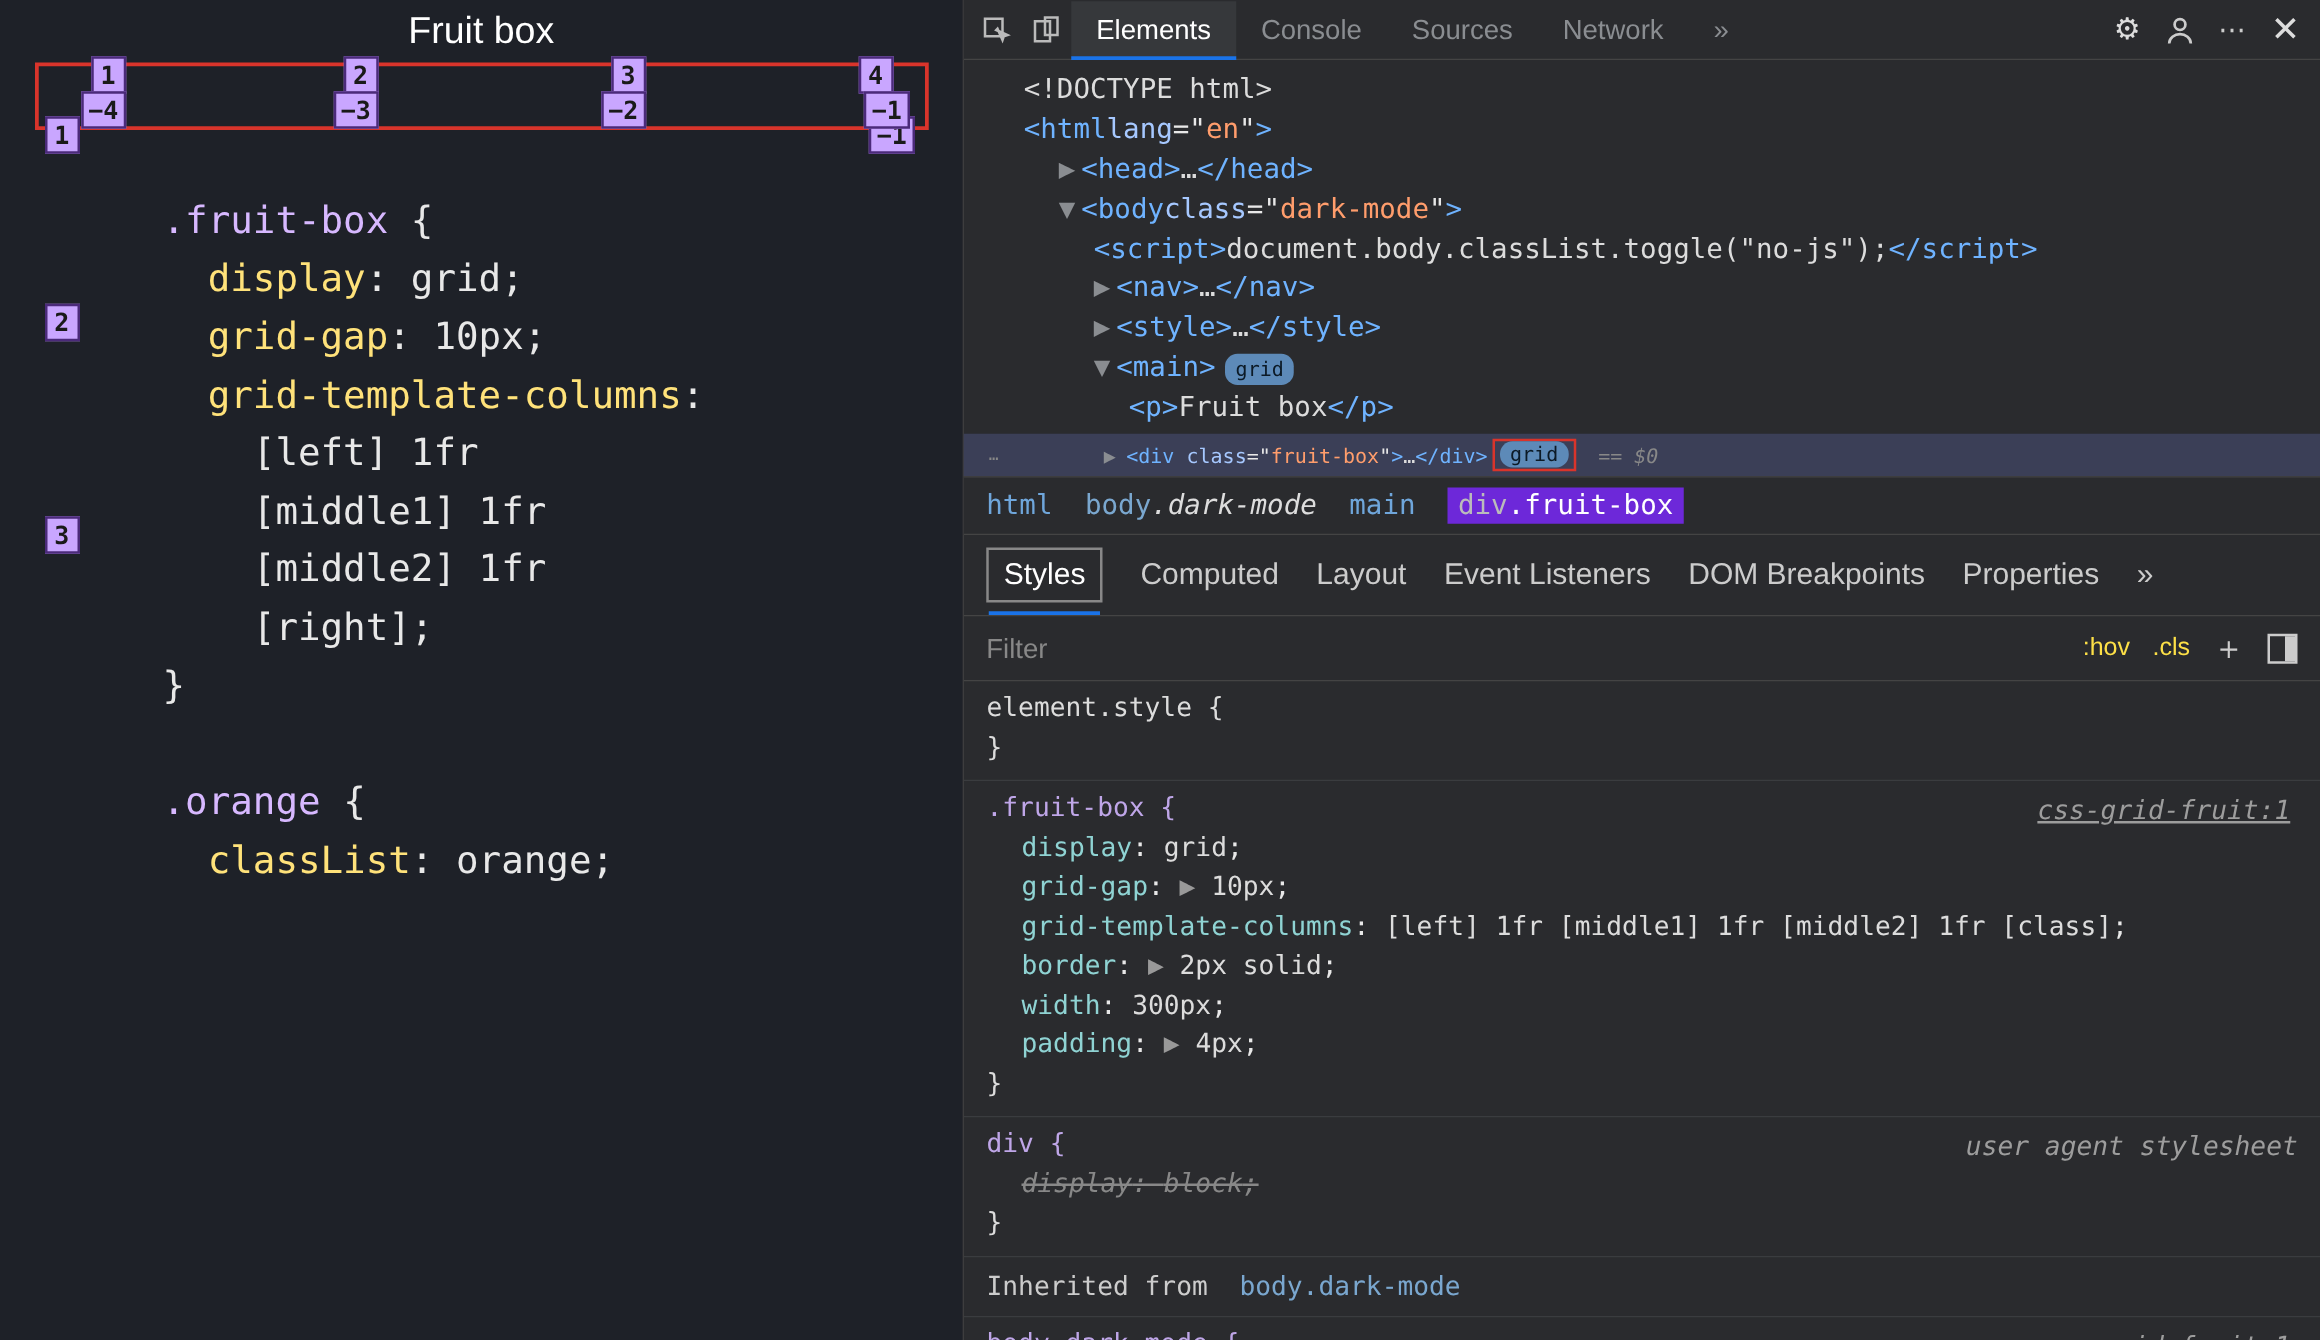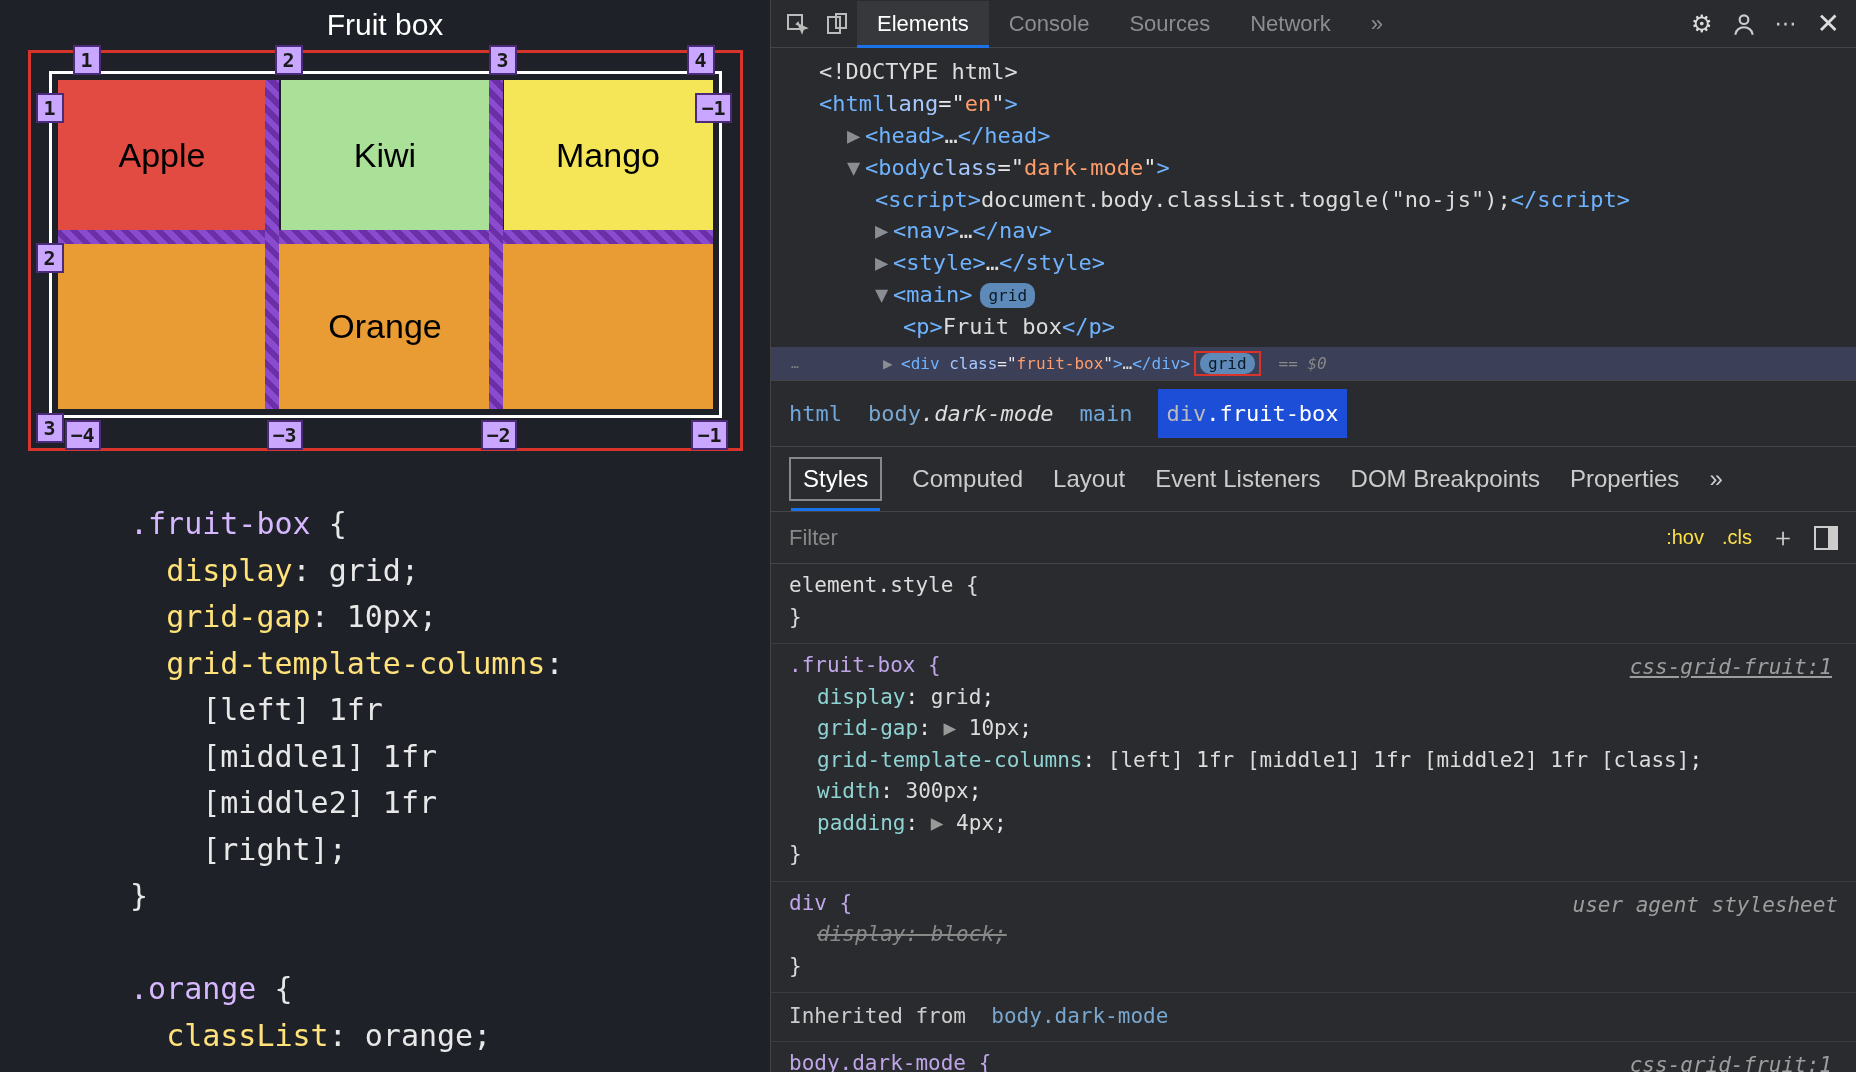--- a/index.html
+++ b/index.html
@@ -189,21 +189,21 @@
     gap:26px;
     padding:8px 18px;
     font-size:22px;
     border-top:1px solid #444;
     border-bottom:1px solid #444;
     background:#2a2b2e;
     align-items:center;
   }
   .crumb { color:#6fa6db; cursor:pointer; font-family: Menlo, monospace;}
   .crumb .cls { color:#ddd;font-style:italic; }
-  .crumb.active { background:#1d4ed8; color:#fff; padding:12px 8px; }
+  .crumb.active { background:#6d28d9; color:#fff; padding:2px 8px; }
   .crumb.active .tagpart{ color:#bbb; }
 
   .styles-tabs {
     display:flex;
     gap:30px;
     padding:10px 18px 10px 18px;
     align-items:center;
     border-bottom:1px solid #444;
   }
   .st-tab { color:#ccc; font-size:24px; cursor:pointer; }
@@ -280,29 +280,20 @@
     <div class="tag" style="top:190px; left:5px">2</div>
     <div class="tag" style="top:360px; left:5px">3</div>
 
     <div class="tag" style="top:40px; right:8px">−1</div>
 
     <div class="tag" style="bottom:-2px; left:34px">−4</div>
     <div class="tag" style="bottom:-2px; left:236px">−3</div>
     <div class="tag" style="bottom:-2px; left:450px">−2</div>
     <div class="tag" style="bottom:-2px; right:12px">−1</div>
 
-    <div class="fruit-box">
-      <div class="ov h h1"></div>
-      <div class="ov v v1"></div>
-      <div class="ov v v2"></div>
-      <div class="cell apple">Apple</div>
-      <div class="cell kiwi">Kiwi</div>
-      <div class="cell mango">Mango</div>
-      <div class="cell orange">Orange</div>
-    </div>
   </div>
 
   <div class="code-block"><span class="sel">.fruit-box</span> <span class="brace">{</span>
   <span class="prop">display</span>: <span class="val">grid</span>;
   <span class="prop">grid-gap</span>: <span class="val">10px</span>;
   <span class="prop">grid-template-columns</span>:
     <span class="val">[left] 1fr</span>
     <span class="val">[middle1] 1fr</span>
     <span class="val">[middle2] 1fr</span>
     <span class="val">[right]</span>;
@@ -422,20 +413,21 @@
       <div><span class="txt">element.style {</span></div>
       <div><span class="txt">}</span></div>
     </div>
 
     <div class="rule-block">
       <span class="rule-src">css-grid-fruit:1</span>
       <div><span class="rsel">.fruit-box {</span></div>
       <div style="padding-left:28px"><span class="rprop">display</span>: <span class="rval">grid</span>;</div>
       <div style="padding-left:28px"><span class="rprop">grid-gap</span>: <span class="tri">▶ </span><span class="rval">10px</span>;</div>
       <div style="padding-left:28px"><span class="rprop">grid-template-columns</span>: <span class="rval">[left] 1fr [middle1] 1fr [middle2] 1fr [class]</span>;</div>
+      <div style="padding-left:28px"><span class="rprop">border</span>: <span class="tri">▶ </span><span class="rval">2px solid</span>;</div>
       <div style="padding-left:28px"><span class="rprop">width</span>: <span class="rval">300px</span>;</div>
       <div style="padding-left:28px"><span class="rprop">padding</span>: <span class="tri">▶ </span><span class="rval">4px</span>;</div>
       <div><span class="txt">}</span></div>
     </div>
 
     <div class="rule-block">
       <span class="ua-note">user agent stylesheet</span>
       <div><span class="rsel">div {</span></div>
       <div style="padding-left:28px" class="strike"><span>display</span>: <span>block</span>;</div>
       <div><span class="txt">}</span></div>

